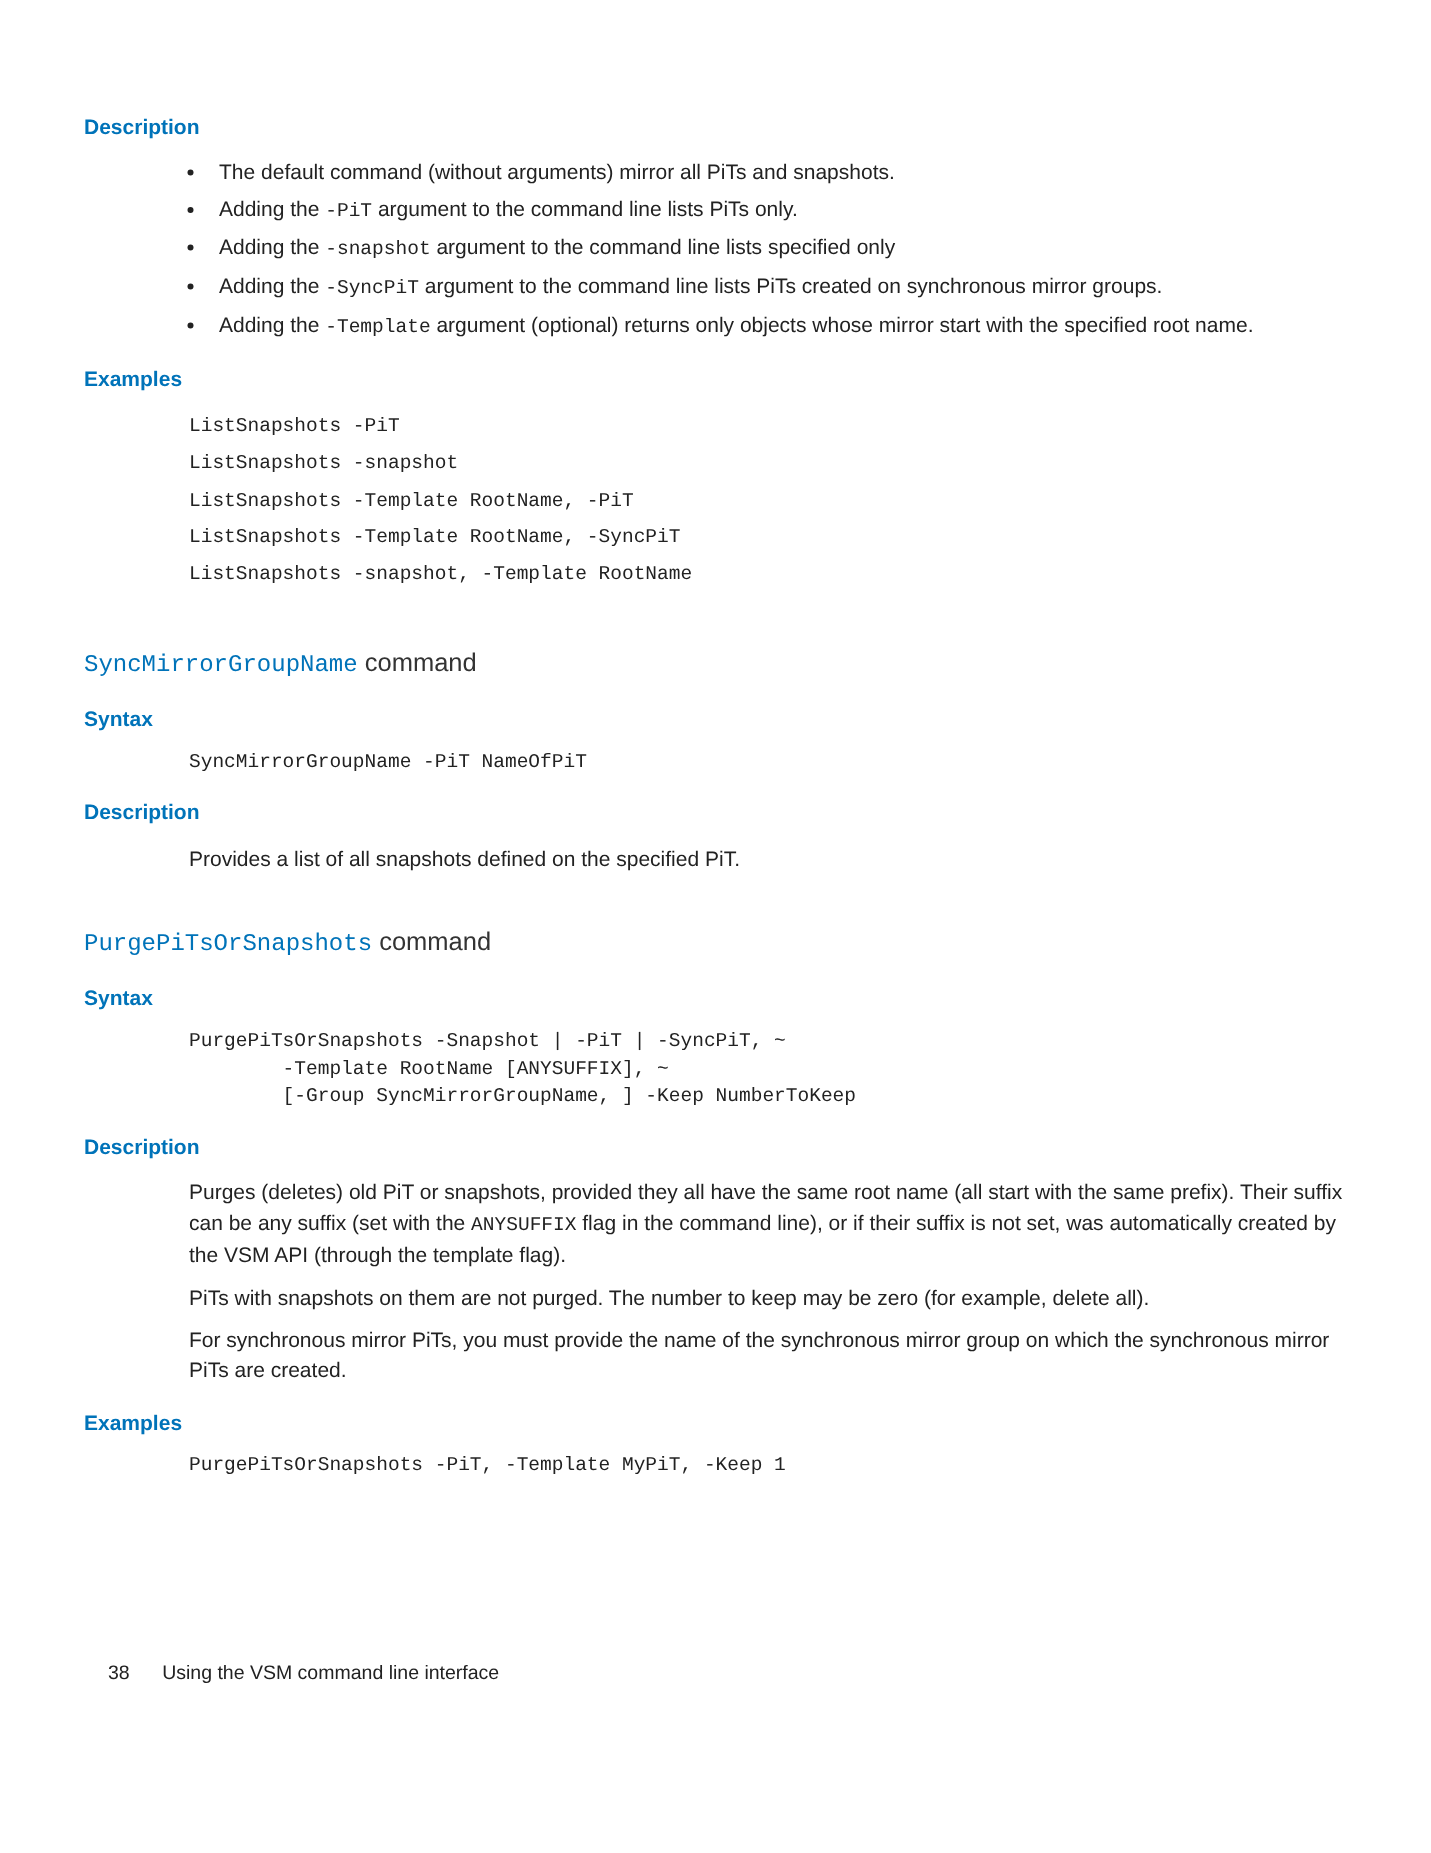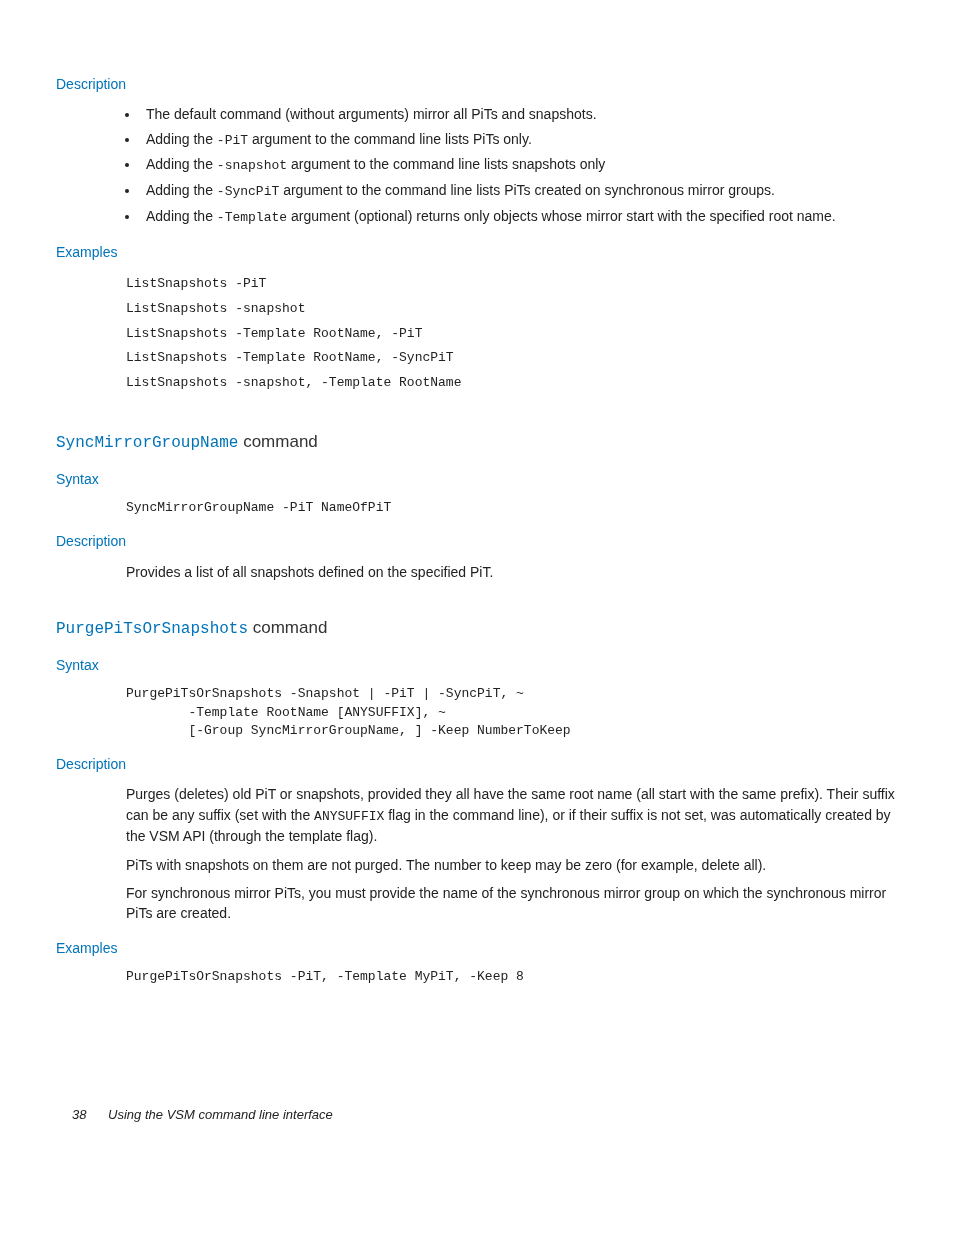--- a/index.html
+++ b/index.html
@@ -7,21 +7,21 @@
     font-size: 14px;
     color: #222;
     max-width: 954px;
     margin: 0;
     padding: 60px 56px 40px 56px;
     box-sizing: border-box;
     line-height: 1.45;
   }
   .blue-head {
     color: #0073b9;
-    font-weight: normal;
+    font-weight: bold;
     font-size: 14px;
     margin: 14px 0 10px 0;
   }
   .section-title {
     font-size: 17px;
     color: #333;
     margin: 34px 0 14px 0;
     font-weight: normal;
   }
   .section-title .mono {
@@ -49,33 +49,32 @@
     font-size: 13px;
     margin: 10px 0 10px 70px;
     line-height: 1.9;
     white-space: pre;
   }
   pre.tight { line-height: 1.4; }
   .footer {
     position: relative;
     margin-top: 120px;
     font-size: 13px;
-    font-style: italic;
   }
   .footer .pn { display: inline-block; margin-left: 16px; margin-right: 18px; }
 </style>
 </head>
 <body>
 
 <div class="blue-head">Description</div>
 
 <ul>
   <li><span>The default command (without arguments) mirror all PiTs and snapshots.</span></li>
   <li><span>Adding the </span><span class="mono-inline">-PiT</span><span> argument to the command line lists PiTs only.</span></li>
-  <li><span>Adding the </span><span class="mono-inline">-snapshot</span><span> argument to the command line lists snapshots only</span></li>
+  <li><span>Adding the </span><span class="mono-inline">-snapshot</span><span> argument to the command line lists specified only</span></li>
   <li><span>Adding the </span><span class="mono-inline">-SyncPiT</span><span> argument to the command line lists PiTs created on synchronous mirror groups.</span></li>
   <li><span>Adding the </span><span class="mono-inline">-Template</span><span> argument (optional) returns only objects whose mirror start with the specified root name.</span></li>
 </ul>
 
 <div class="blue-head">Examples</div>
 <pre>ListSnapshots -PiT
 ListSnapshots -snapshot
 ListSnapshots -Template RootName, -PiT
 ListSnapshots -Template RootName, -SyncPiT
 ListSnapshots -snapshot, -Template RootName</pre>
@@ -100,18 +99,18 @@
         [-Group SyncMirrorGroupName, ] -Keep NumberToKeep</pre>
 
 <div class="blue-head">Description</div>
 <div class="body-text">
   <span>Purges (deletes) old PiT or snapshots, provided they all have the same root name (all start with the same prefix). Their suffix can be any suffix (set with the </span><span class="mono-inline">ANYSUFFIX</span><span> flag in the command line), or if their suffix is not set, was automatically created by the VSM API (through the template flag).</span>
 </div>
 <div class="body-text">PiTs with snapshots on them are not purged. The number to keep may be zero (for example, delete all).</div>
 <div class="body-text">For synchronous mirror PiTs, you must provide the name of the synchronous mirror group on which the synchronous mirror PiTs are created.</div>
 
 <div class="blue-head">Examples</div>
-<pre class="tight">PurgePiTsOrSnapshots -PiT, -Template MyPiT, -Keep 8</pre>
+<pre class="tight">PurgePiTsOrSnapshots -PiT, -Template MyPiT, -Keep 1</pre>
 
 <div class="footer">
   <span class="pn">38</span>
   <span>Using the VSM command line interface</span>
 </div>
 
 </body></html>

